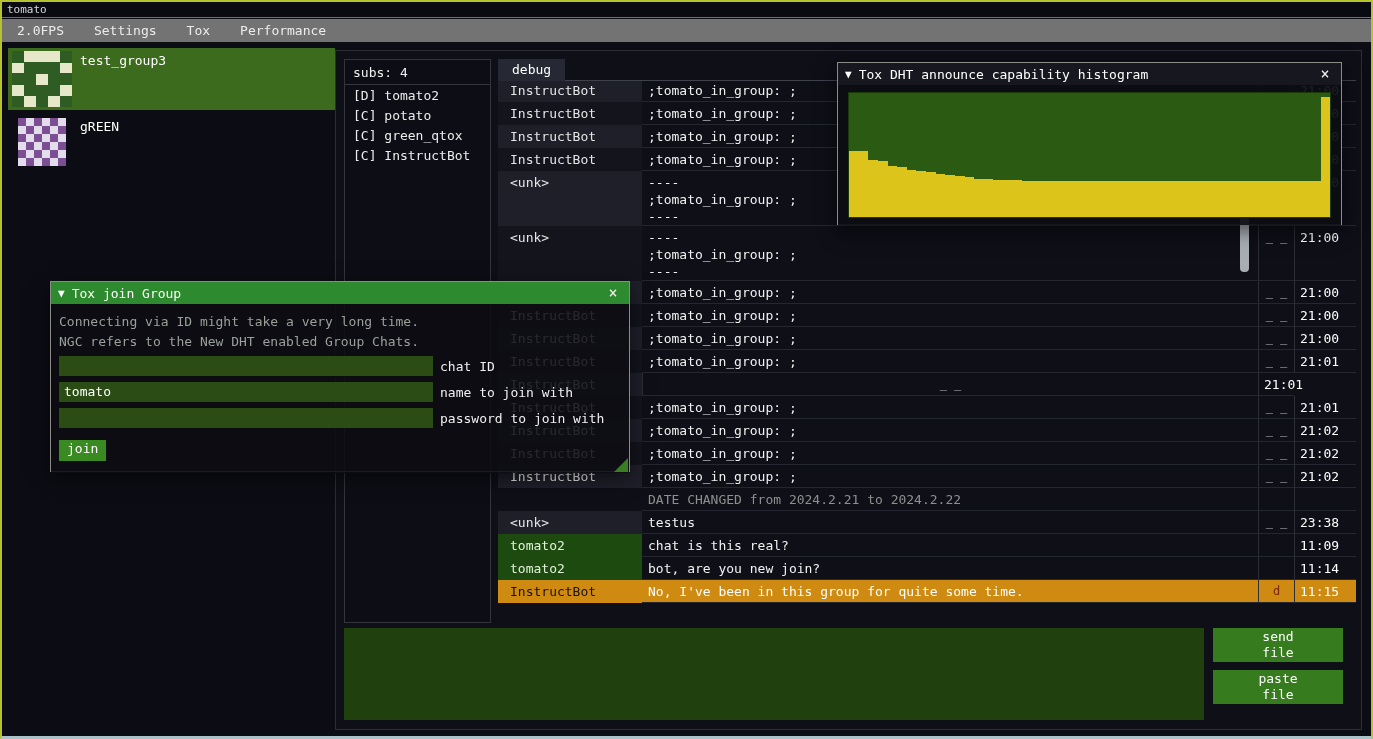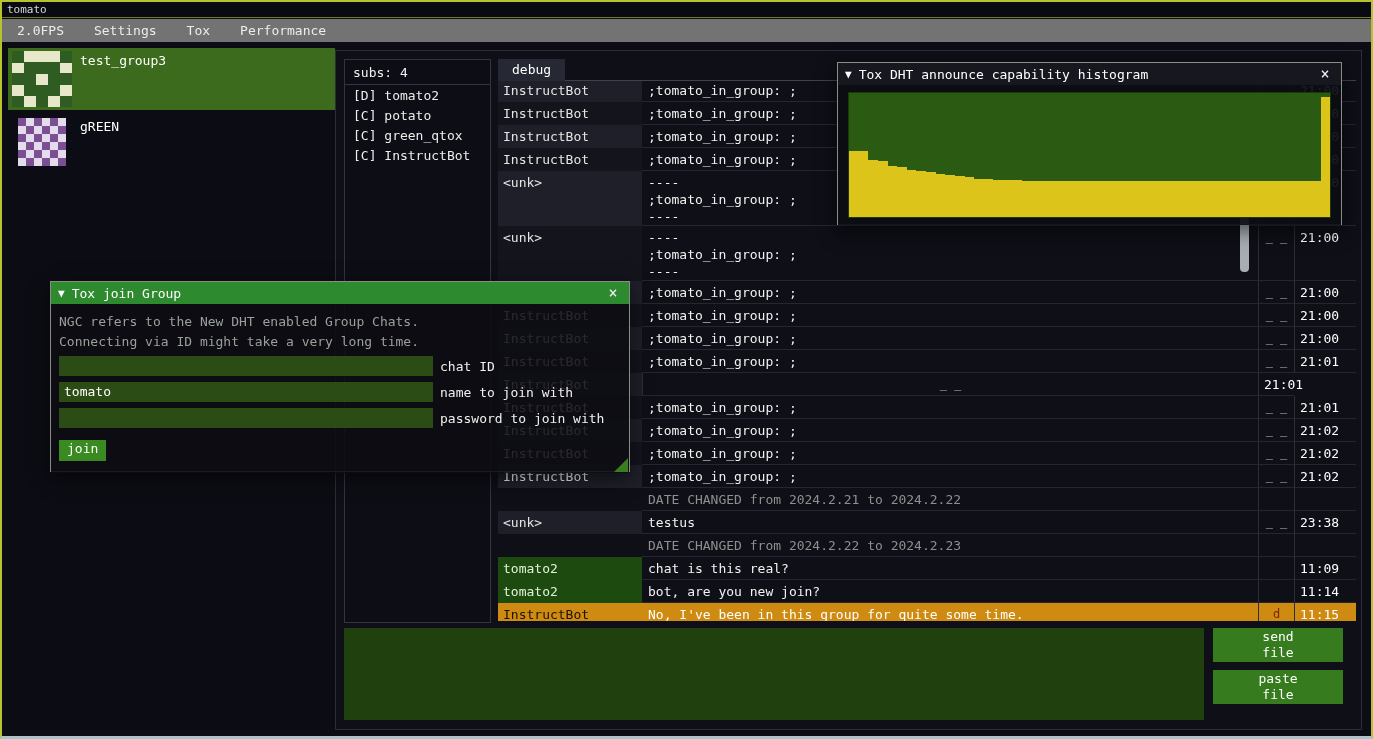--- a/index.html
+++ b/index.html
@@ -41,21 +41,21 @@
   .tabbar { position:absolute; left:162px; top:8px; width:858px; height:22px;
     border-bottom:1px solid #3f414b; }
   .tab { display:inline-block; height:22px; padding:3px 14px 0 14px;
     background:#262834; color:#fff; }
 
   .chatlog { position:absolute; left:162px; top:30px; width:858px; height:540px;
     overflow:hidden; }
   .msg-list { position:absolute; left:0; top:-2px; width:100%; }
 
   .msg-row { display:grid; grid-template-columns:144px 1fr 36px 62px; min-height:23px; }
-  .c-name { padding:3px 4px 0 5px; line-height:17px; color:#e4e4e4;
+  .c-name { padding:3px 4px 0 12px; line-height:17px; color:#e4e4e4;
     overflow:hidden; white-space:nowrap; }
   .row-msg.even .c-name { background:#1e1f29; }
   .row-msg.odd  .c-name { background:#13141c; }
   .c-text { padding:3px 6px 0 6px; line-height:17px; white-space:pre-line;
     color:#f2f2f2; border-bottom:1px solid #252730; }
   .c-check { border-bottom:1px solid #252730; border-left:1px solid #2c2e38;
     color:#bcbcbc; padding-top:3px; text-align:center; font-size:12px; line-height:17px; }
   .c-time { border-bottom:1px solid #252730; border-left:1px solid #2c2e38;
     padding:3px 0 0 5px; line-height:17px; color:#ffffff; }
   .row-date .c-text { color:#8f8f8f; }
@@ -281,26 +281,20 @@
     <div class="c-text">DATE CHANGED from 2024.2.21 to 2024.2.22</div>
     <div class="c-check"></div>
     <div class="c-time"></div>
   </div>
           <div class="msg-row even row-msg style-peer">
     <div class="c-name">&lt;unk&gt;</div>
     <div class="c-text">testus</div>
     <div class="c-check">_ _</div>
     <div class="c-time">23:38</div>
   </div>
-          <div class="msg-row odd row-date">
-    <div class="c-name"></div>
-    <div class="c-text">DATE CHANGED from 2024.2.22 to 2024.2.23</div>
-    <div class="c-check"></div>
-    <div class="c-time"></div>
-  </div>
           <div class="msg-row even row-msg style-self">
     <div class="c-name">tomato2</div>
     <div class="c-text">chat is this real?</div>
     <div class="c-check"></div>
     <div class="c-time">11:09</div>
   </div>
           <div class="msg-row odd row-msg style-self">
     <div class="c-name">tomato2</div>
     <div class="c-text">bot, are you new join?</div>
     <div class="c-check"></div>
@@ -385,22 +379,22 @@
     </div>
   </div>
 
   <div class="float-win join-win">
     <div class="win-title join-title">
       <span class="arrow">▼</span>
       <span>Tox join Group</span>
       <span class="win-close">×</span>
     </div>
     <div class="join-body">
+      <div class="join-info">Connecting via ID might take a very long time.</div>
       <div class="join-info">NGC refers to the New DHT enabled Group Chats.</div>
-      <div class="join-info">Connecting via ID might take a very long time.</div>
       <div class="join-fields">
         <div class="join-field">
           <div class="join-input"></div>
           <div class="join-label">chat ID</div>
         </div>
         <div class="join-field">
           <div class="join-input">tomato</div>
           <div class="join-label">name to join with</div>
         </div>
         <div class="join-field">

